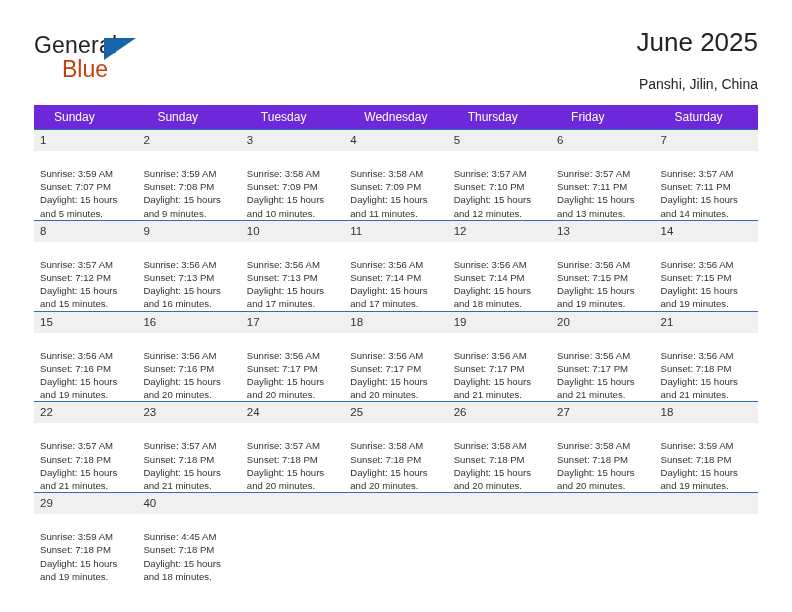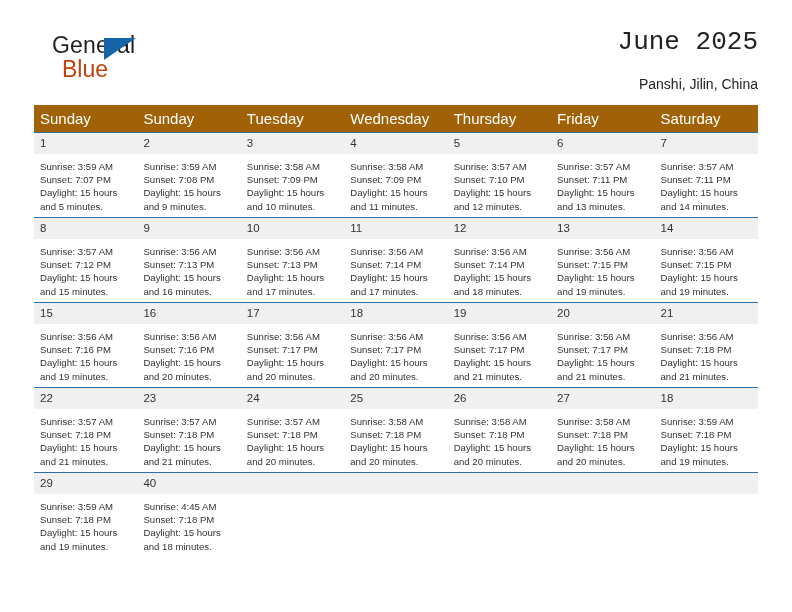--- a/index.html
+++ b/index.html
@@ -35,21 +35,20 @@
     top: 6px;
     width: 220px;
     height: 58px;
   }
   .logo-general {
     font-size: 23px;
     color: #231f20;
     letter-spacing: 0.2px;
     line-height: 1;
     font-family: "Liberation Sans", sans-serif;
-    margin-left: 18px;
   }
   .logo-blue {
     position: absolute;
     left: 28px;
     top: 24px;
     font-size: 23px;
     color: #c2410c;
     line-height: 1;
   }
   .logo-tri {
@@ -66,44 +65,43 @@
     right: 0;
     top: 0;
     text-align: right;
   }
   .cal-title {
     font-size: 26px;
     color: #222222;
     line-height: 1.1;
     font-weight: normal;
     margin: 0;
-    font-family: Liberation Mono, monospace;
   }
   .cal-sub {
     font-size: 14px;
     color: #222222;
     margin-top: 19px;
   }
 
   
   .calendar {
     position: absolute;
     left: 34px;
     top: 105px;
     width: 724px;
     border-collapse: collapse;
     table-layout: fixed;
   }
   .calendar th {
-    background: #a16207;
+    background: #6d28d9;
     color: #ffffff;
     font-weight: normal;
-    font-size: 15px;
+    font-size: 12px;
     text-align: left;
-    padding: 5px 0 5px 6px;
+    padding: 5px 0 5px 20px;
     height: 11px;
     border: none;
   }
   .calendar td {
     vertical-align: top;
     padding: 0;
     border: none;
     border-top: 1px solid #2a6fb0;
     width: 103.43px;
   }
@@ -115,21 +113,21 @@
     font-size: 11.5px;
     color: #333333;
     padding: 4px 0 4px 6px;
     height: 13px;
     line-height: 13px;
   }
   .daynum.empty {
     color: transparent;
   }
   .details {
-    padding: 6px 6px 0 6px;
+    padding: 16px 6px 0 6px;
     font-size: 9.6px;
     line-height: 13.2px;
     color: #333333;
   }
   .details div {
     white-space: nowrap;
   }
   .cell-blank .details { visibility: hidden; }
 </style>
 </head>

